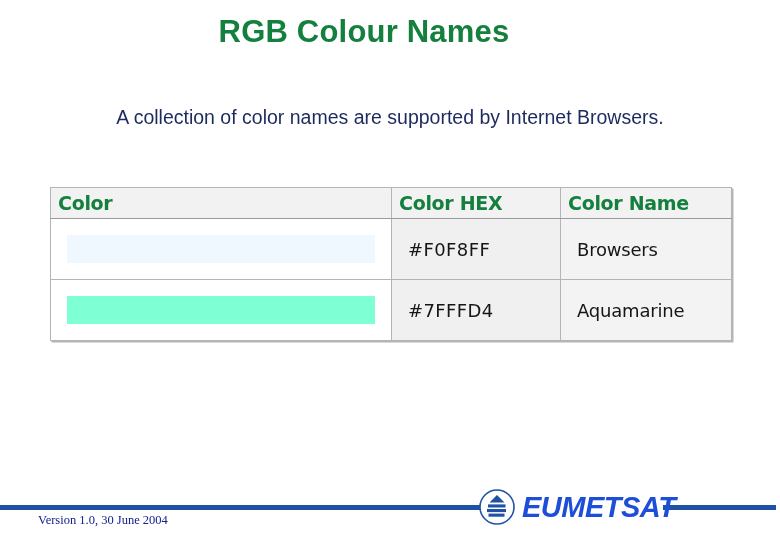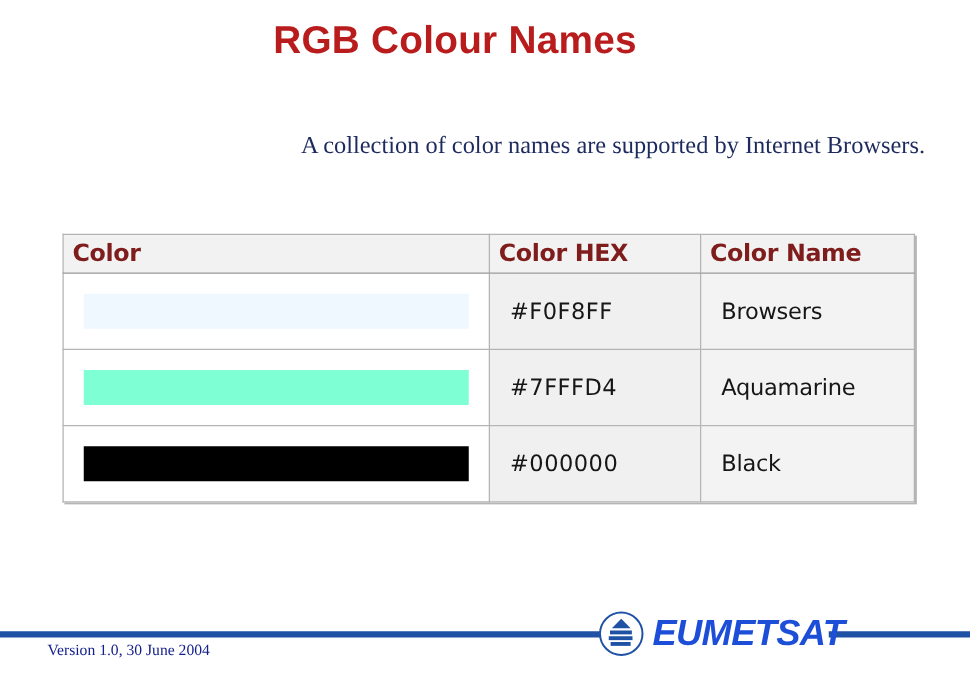--- a/index.html
+++ b/index.html
@@ -19,32 +19,32 @@
   .slide-title {
     position: absolute;
     top: 14px;
     left: 0;
     width: 728px;
     text-align: center;
     font-family: "Liberation Sans", "DejaVu Sans", sans-serif;
     font-weight: bold;
     font-size: 31px;
     letter-spacing: 0.2px;
-    color: #b91c1c;
+    color: #15803d;
     white-space: nowrap;
   }
 
   
   .intro {
     position: absolute;
     top: 103px;
     left: 40px;
     width: 700px;
-    text-align: right;
-    font-family: Liberation Serif, serif;
+    text-align: center;
+    font-family: Liberation Sans, sans-serif;
     font-size: 19.5px;
     line-height: 28px;
     color: #1d2a5e;
   }
   .intro-line { display: block; }
 
   
   .color-table-wrap {
     position: absolute;
     left: 50px;
@@ -65,21 +65,21 @@
     padding: 16px;
     height: 28px;
     vertical-align: middle;
     font-family: "DejaVu Sans", "Liberation Sans", sans-serif;
   }
   table.color-table thead th {
     background: #f2f2f2;
     text-align: left;
     font-size: 19px;
     font-weight: bold;
-    color: #7f1d1d;
+    color: #15803d;
     height: 30px;
     padding: 0 7px;
     border-bottom: 1px solid #9a9a9a;
     letter-spacing: -0.3px;
   }
   col.c-swatch { width: 341px; }
   col.c-hex    { width: 169px; }
   col.c-name   { width: 171px; }
 
   td.swatch-cell {
@@ -192,27 +192,20 @@
         <td class="hex-cell">#F0F8FF</td>
         <td class="name-cell">Browsers</td>
       </tr>
       <tr>
         <td class="swatch-cell">
           <span class="swatch" style="background: rgb(127, 255, 212);"></span>
         </td>
         <td class="hex-cell">#7FFFD4</td>
         <td class="name-cell">Aquamarine</td>
       </tr>
-      <tr>
-        <td class="swatch-cell">
-          <span class="swatch" style="background: rgb(0, 0, 0);"></span>
-        </td>
-        <td class="hex-cell">#000000</td>
-        <td class="name-cell">Black</td>
-      </tr>
     </tbody>
   </table>
 </div>
 
 <div class="footer-rule-left"></div>
 <div class="footer-rule-right"></div>
 
 <div class="footer-version">Version 1.0, 30 June 2004</div>
 
 <div class="logo">

